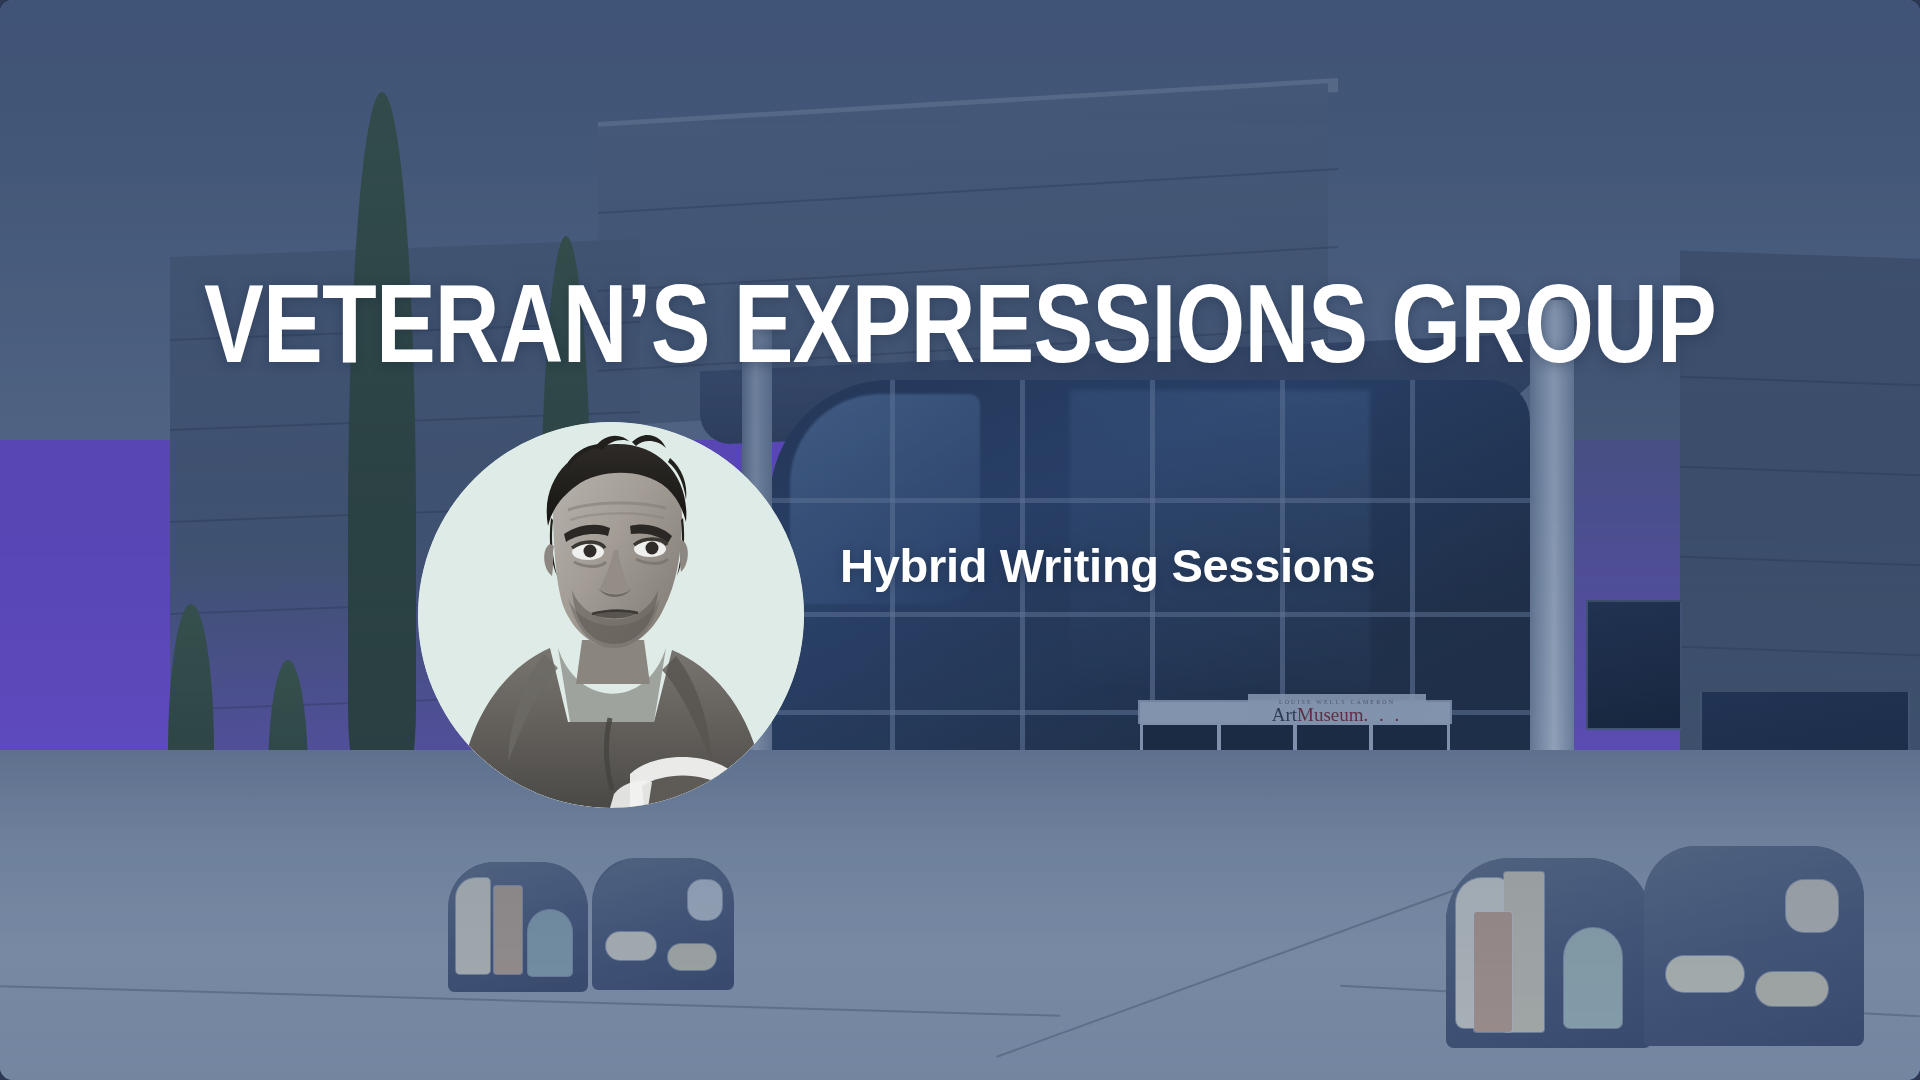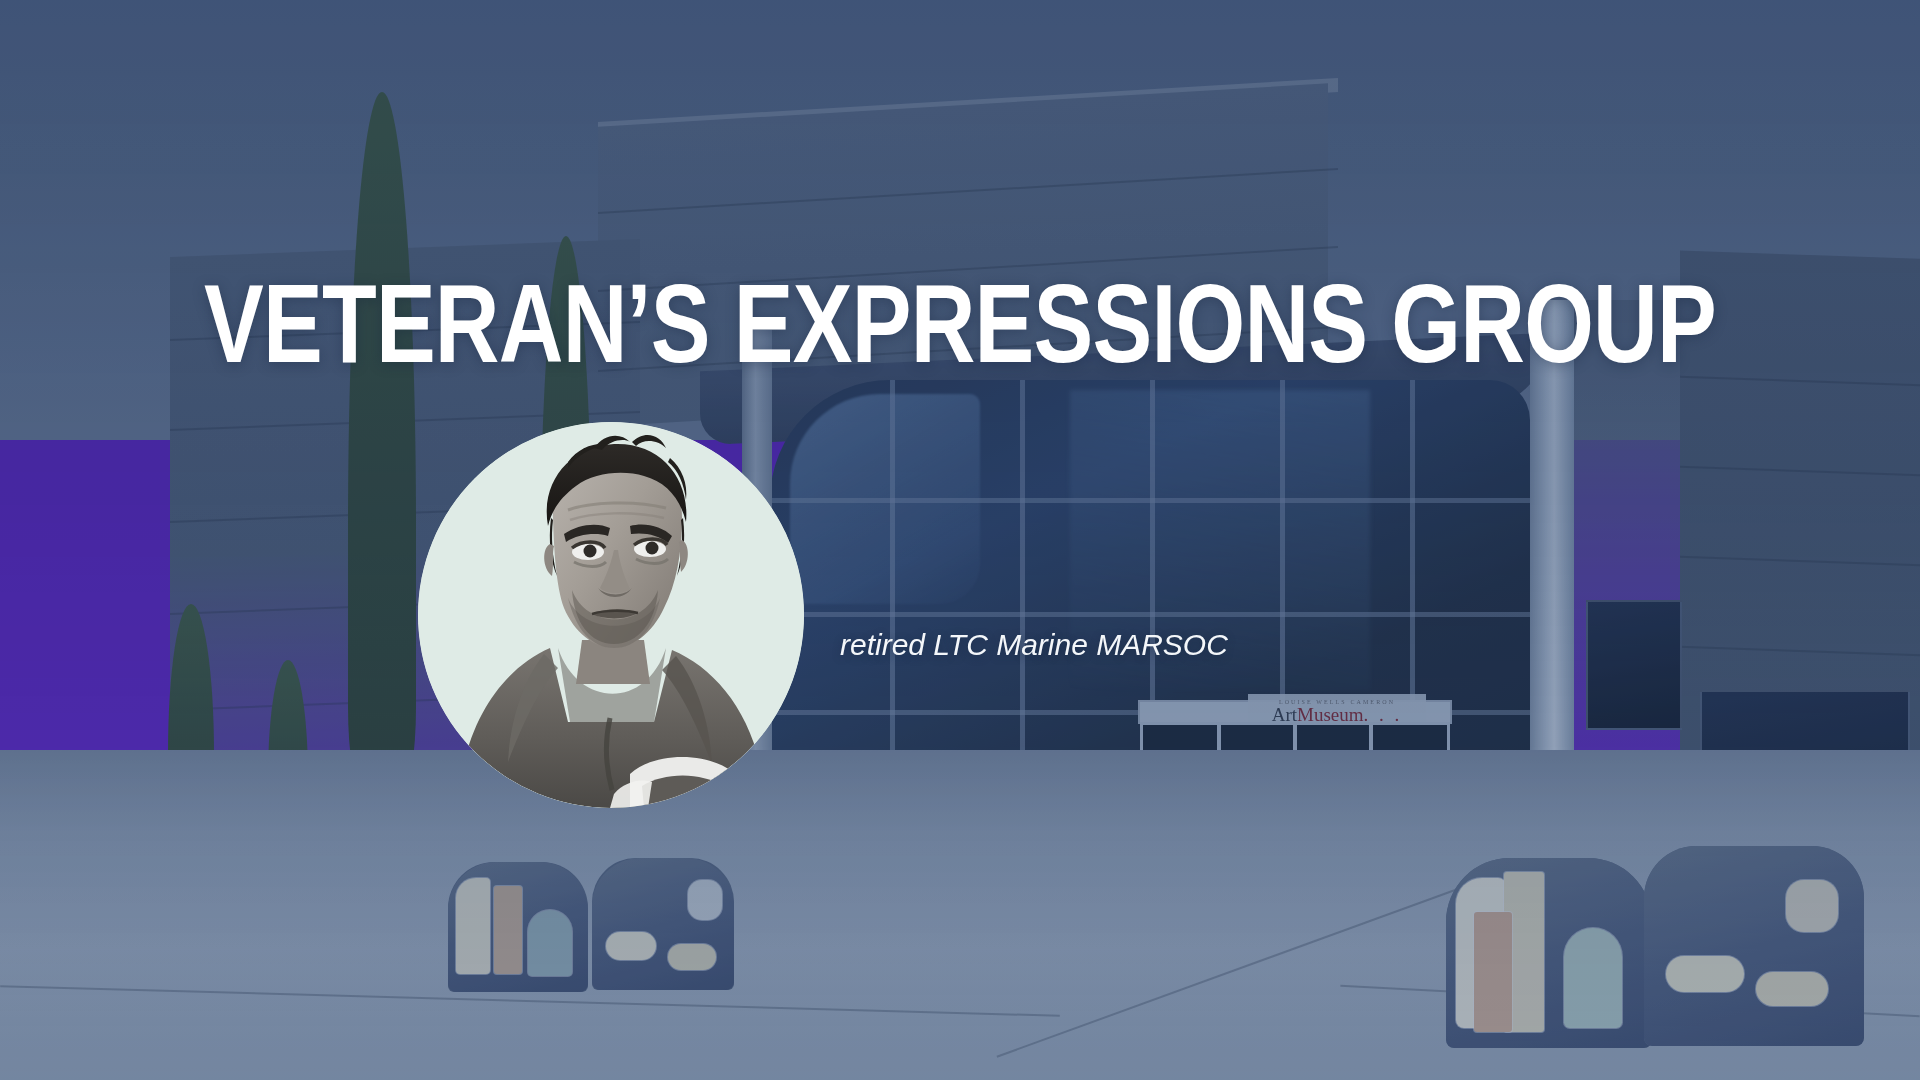--- a/index.html
+++ b/index.html
@@ -8,21 +8,22 @@
     width:1920px; height:1080px; overflow:hidden;
     background:#2b3a52;
     font-family:"Liberation Sans", sans-serif;
   }
 
   
   .stage {
     position:relative;
     width:1920px; height:1080px;
     overflow:hidden;
-    background:#6d28d9;
+    background:#8b5cf6;
+    border-radius:13px;
   }
 
   
   .photo { position:absolute; inset:0; overflow:hidden; }
 
   
   .sky {
     position:absolute; left:0; top:0; width:1920px; height:440px;
     background:linear-gradient(180deg,#64789a 0%, #6b7f9c 40%, #7d8ea9 100%);
   }
@@ -496,19 +497,19 @@
 
           <path d="M150 88 C172 80 216 78 248 86" stroke="#847e77" stroke-width="3" fill="none" opacity=".6"></path>
           <path d="M152 98 C174 90 216 89 246 96" stroke="#847e77" stroke-width="2.5" fill="none" opacity=".45"></path>
 
           <path d="M132 122 C124 126 124 146 134 154 C136 142 134 130 136 124 Z" fill="#8d8781"></path>
           <path d="M264 118 C272 122 272 142 263 150 C261 138 263 126 261 120 Z" fill="#8d8781"></path>
         </g>
       </svg>
     </div>
 
+    <div class="session-title">Hybrid Writing Sessions</div>
 
     <div class="led-by">
-      <div>retired LTC Marine MARSOC</div>
     </div>
 
   </div>
 </div>
 
 </body></html>

